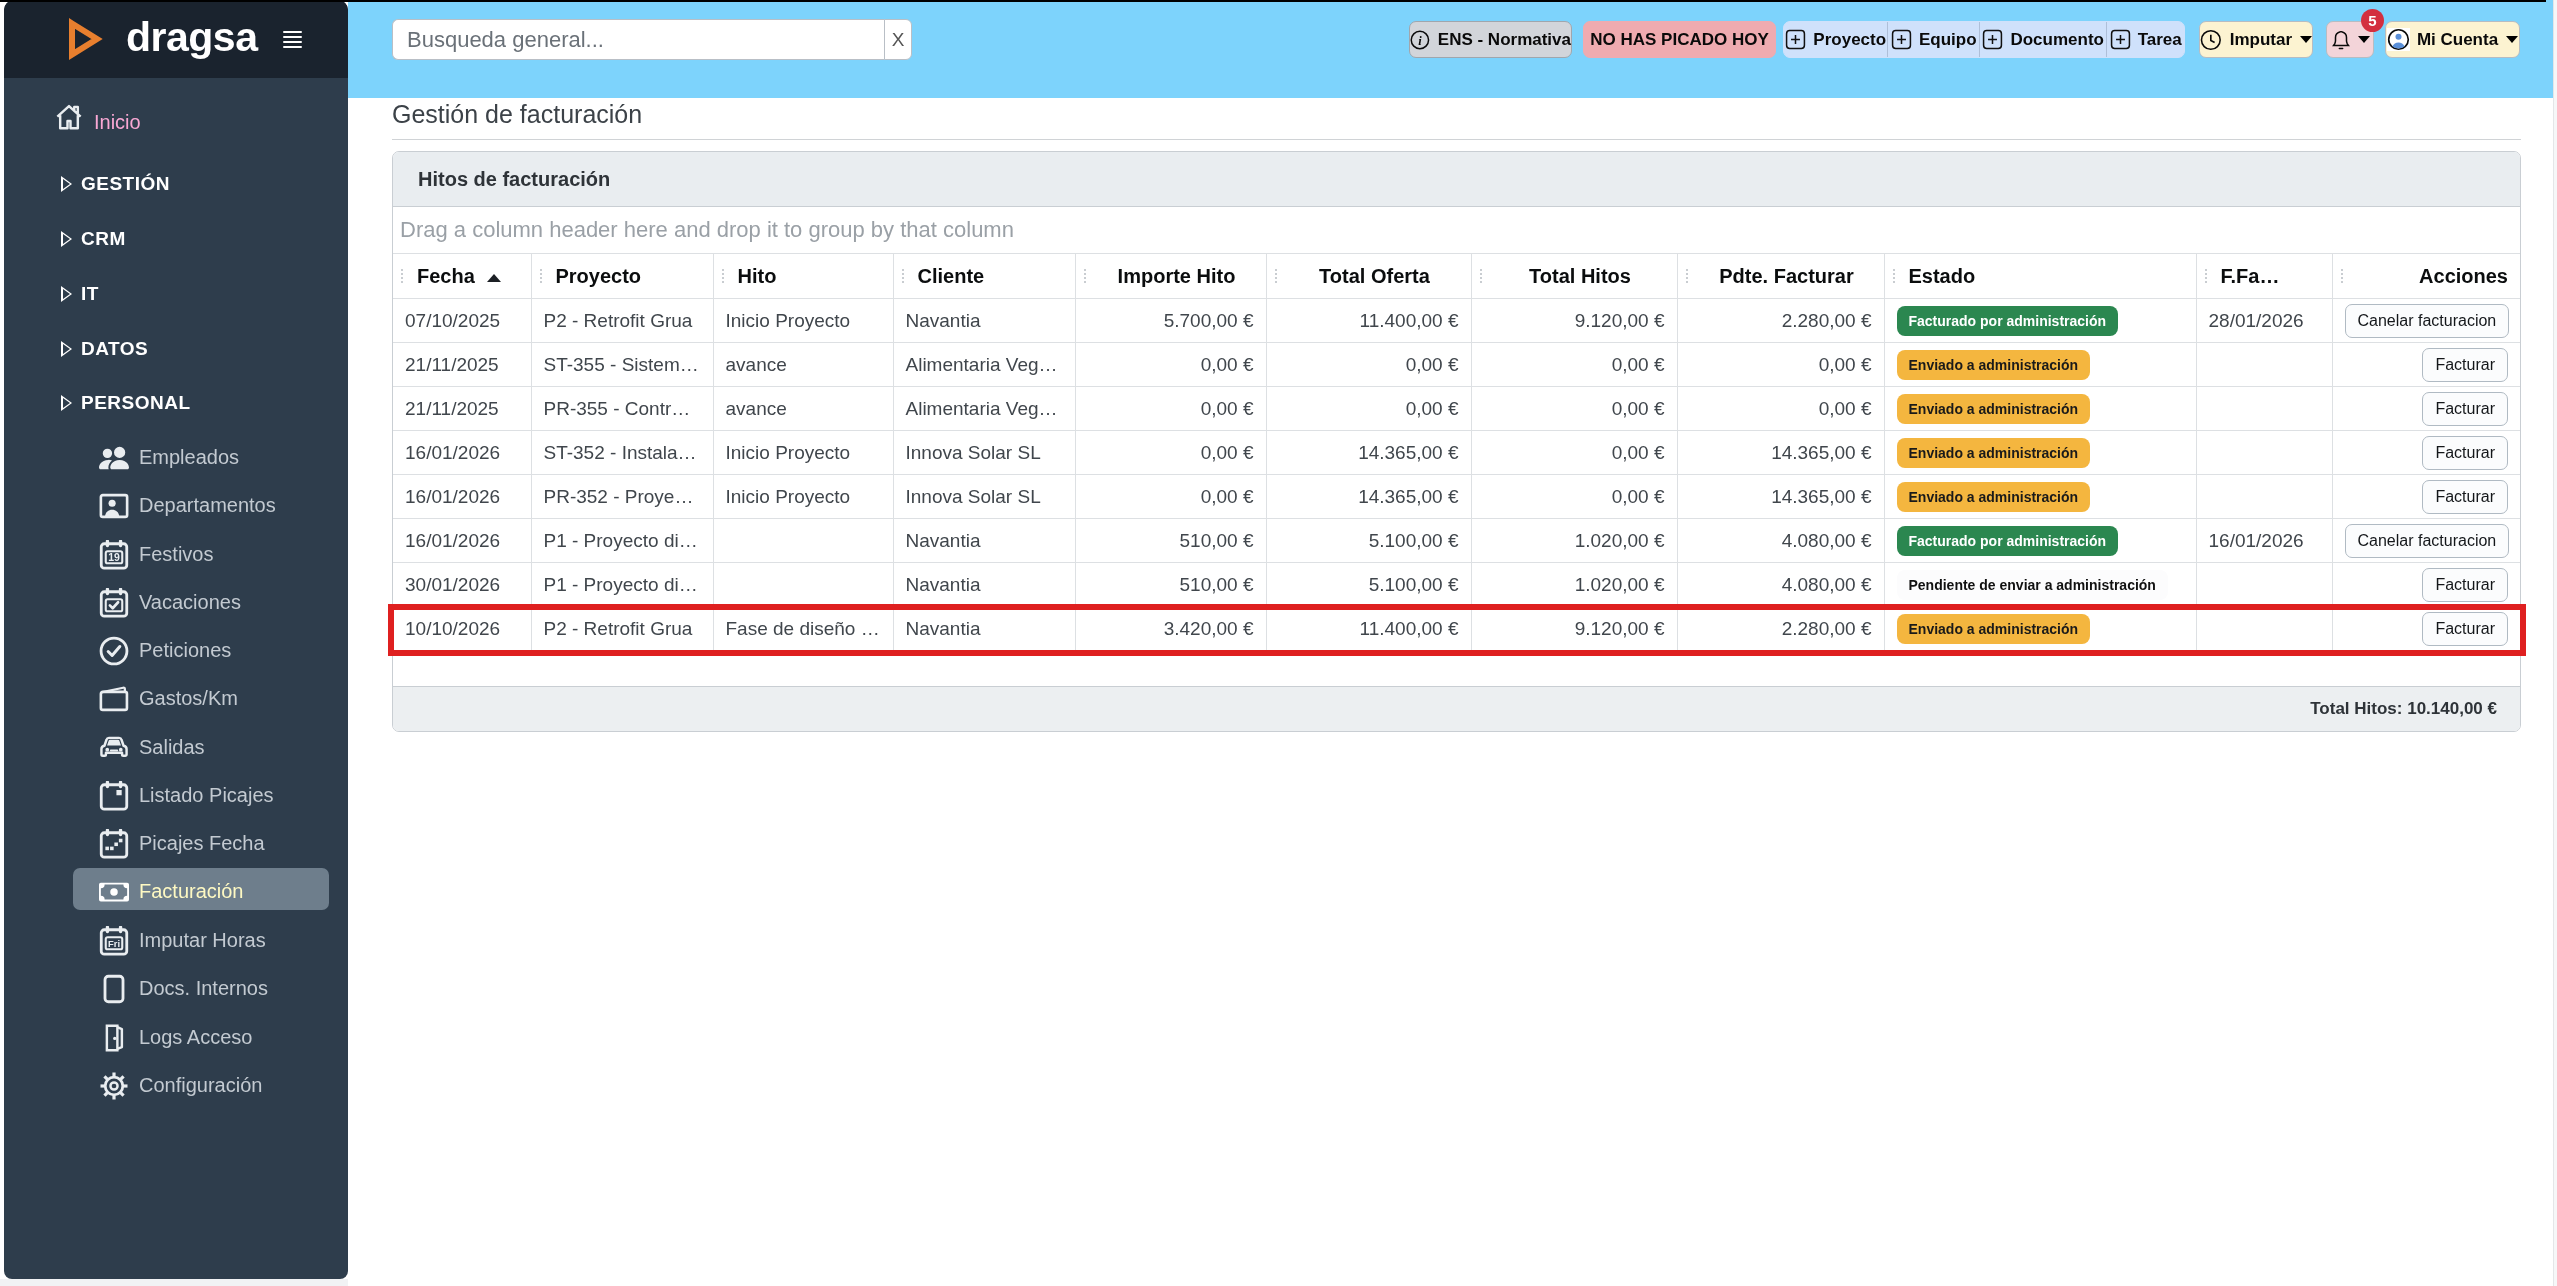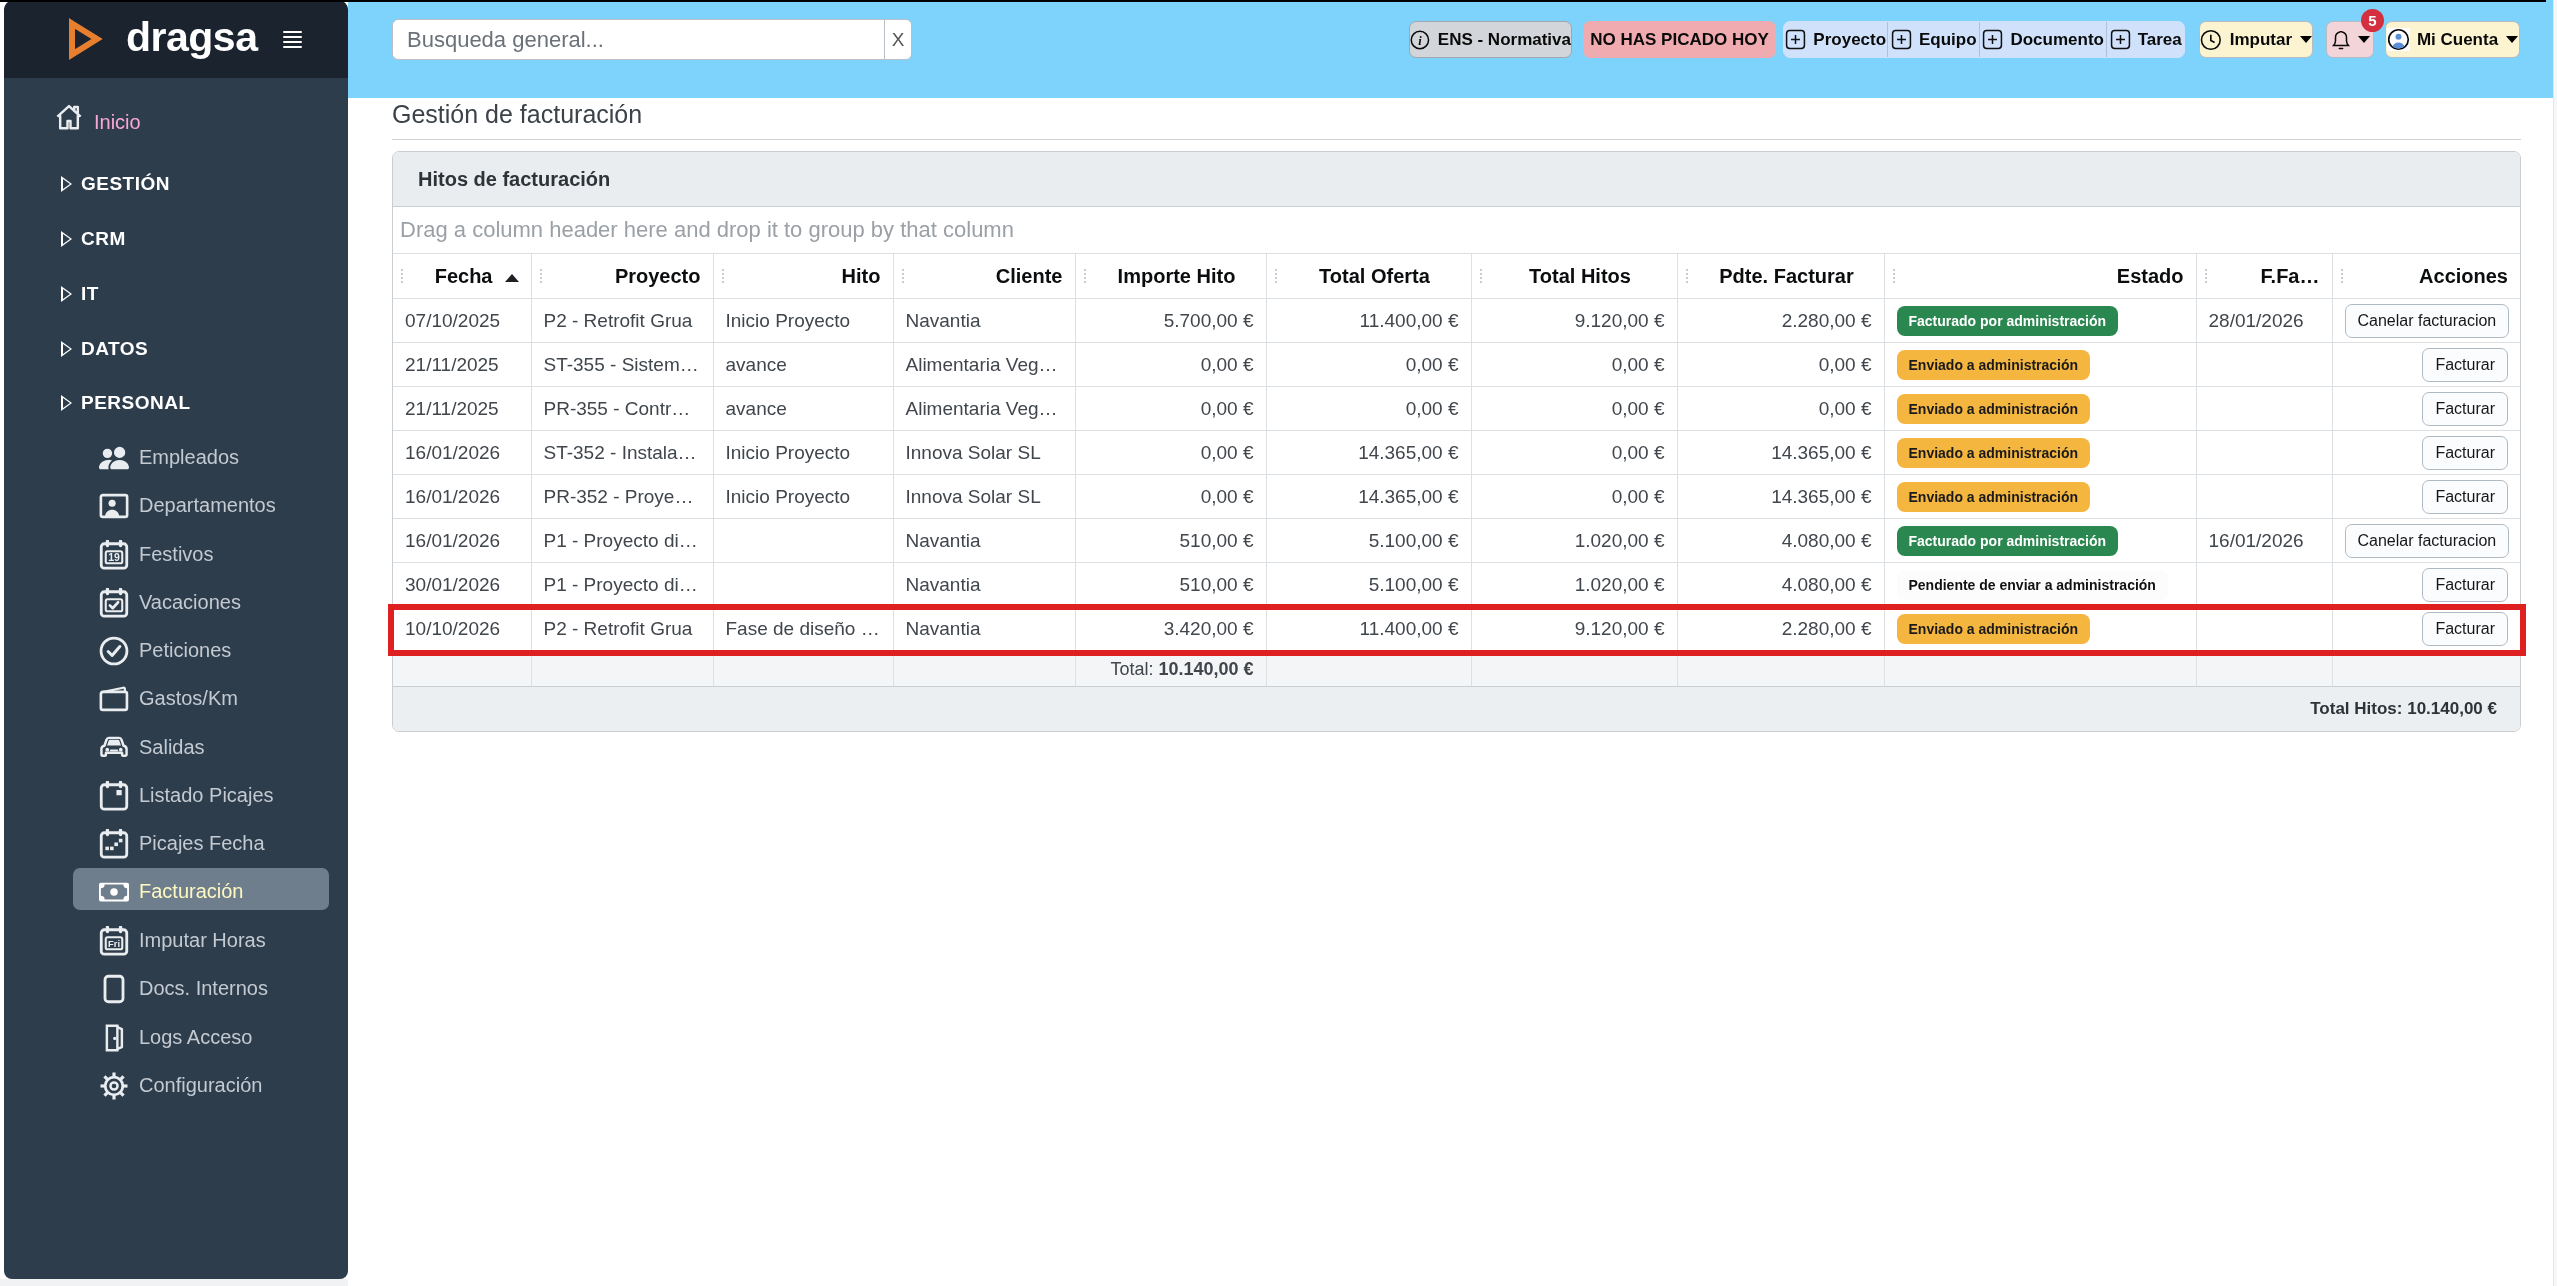--- a/index.html
+++ b/index.html
@@ -56,21 +56,21 @@
 #main h1 { position:absolute; left:44px; top:22px; font-size:25px; font-weight:normal; color:#3c4248; }
 #main .hr { position:absolute; left:44px; top:61px; width:2129px; height:1px; background:#d0d3d6; }
 
 #card { position:absolute; left:44px; top:73px; width:2129px; height:581px; border:1px solid #c9ced3; border-radius:7px; background:#fff; }
 #card .chead { height:55px; background:#e9edf0; border-bottom:1px solid #c9ced3; border-radius:6px 6px 0 0; font-size:20px; font-weight:bold; color:#2e3338; line-height:55px; padding-left:25px; }
 #card .dragrow { height:46px; color:#9aa0a6; font-size:22px; line-height:46px; padding-left:7px; }
 
 table { border-collapse:collapse; table-layout:fixed; width:2127px; font-size:19px; color:#40464c; }
 th, td { border-right:1px solid #dde0e3; border-bottom:1px solid #dde0e3; border-top:1px solid #dde0e3; padding:0 12px; height:44px; white-space:nowrap; overflow:hidden; }
 th:last-child, td:last-child { border-right:none; }
-thead th { height:45px; font-size:20px; color:#0b0d0e; text-align:right; font-weight:bold; position:relative; padding-left:24px; }
+thead th { height:45px; font-size:20px; color:#0b0d0e; text-align:left; font-weight:bold; position:relative; padding-left:24px; }
 .grip { position:absolute; left:8px; top:50%; margin-top:-7px; width:2px; height:2px; background:#c9cdd1; box-shadow:0 4px 0 #c9cdd1, 0 8px 0 #c9cdd1, 0 12px 0 #c9cdd1; }
 .num { text-align:right; }
 thead th.cnum { text-align:center; }
 thead th.cright { text-align:right; }
 .sortup { display:inline-block; width:0; height:0; border-left:7.5px solid transparent; border-right:7.5px solid transparent; border-bottom:8px solid #1c2025; margin-left:12px; margin-bottom:1px; }
 
 .pill { display:inline-block; height:30px; line-height:30px; border-radius:8px; padding:0 12px; font-size:14px; font-weight:bold; vertical-align:middle; }
 .pill.green { background:#2b8750; color:#fff; }
 .pill.amber { background:#f4b63f; color:#1a1a1a; }
 .pill.white { background:#fcfcfd; color:#111; }
@@ -273,33 +273,20 @@
             <td>Fase de diseño …</td>
             <td>Navantia</td>
           <td class="num">3.420,00 €</td>
             <td class="num">11.400,00 €</td>
             <td class="num">9.120,00 €</td>
             <td class="num">2.280,00 €</td>
           <td><span class="pill amber">Enviado a administración</span></td>
             <td></td>
           <td class="act"><span class="abtn">Facturar</span></td>
         </tr>
-        <tr class="sumrow">
-          <td></td>
-            <td></td>
-            <td></td>
-            <td></td>
-          <td class="num" style="overflow:visible">Total: <b>10.140,00 €</b></td>
-          <td></td>
-            <td></td>
-            <td></td>
-            <td></td>
-            <td></td>
-            <td></td>
-        </tr>
       </tbody>
     </table>
     <div class="cfoot">Total Hitos: 10.140,00 €</div>
     <div id="redbox"></div>
   </div>
 </div>
 
 <div id="sidebar">
   <div class="brand">
     <svg class="logo" width="36" height="44" viewBox="0 0 36 44">

